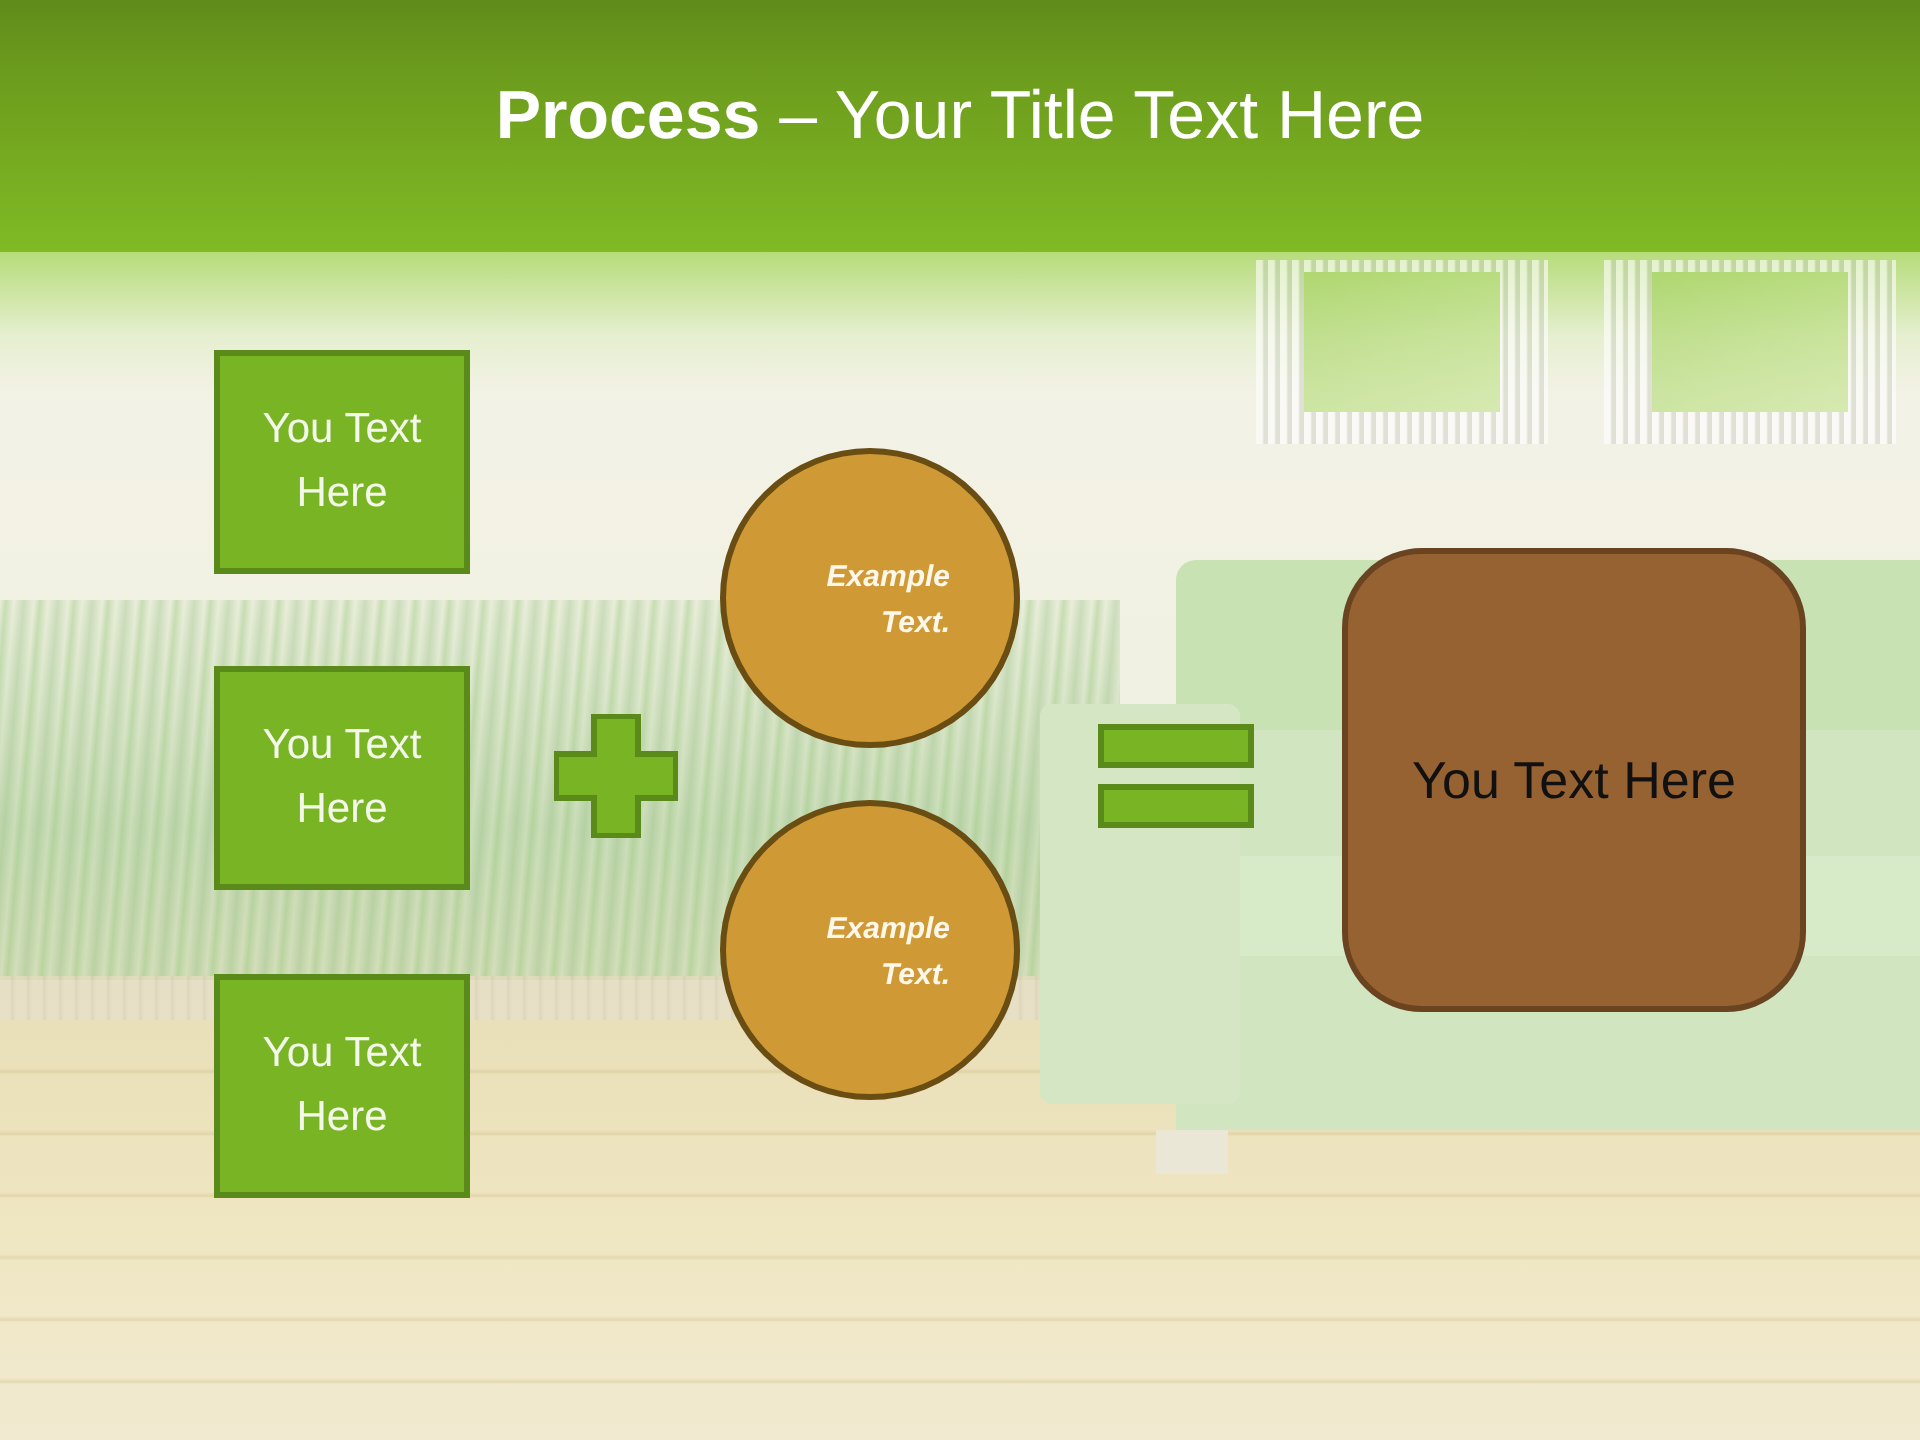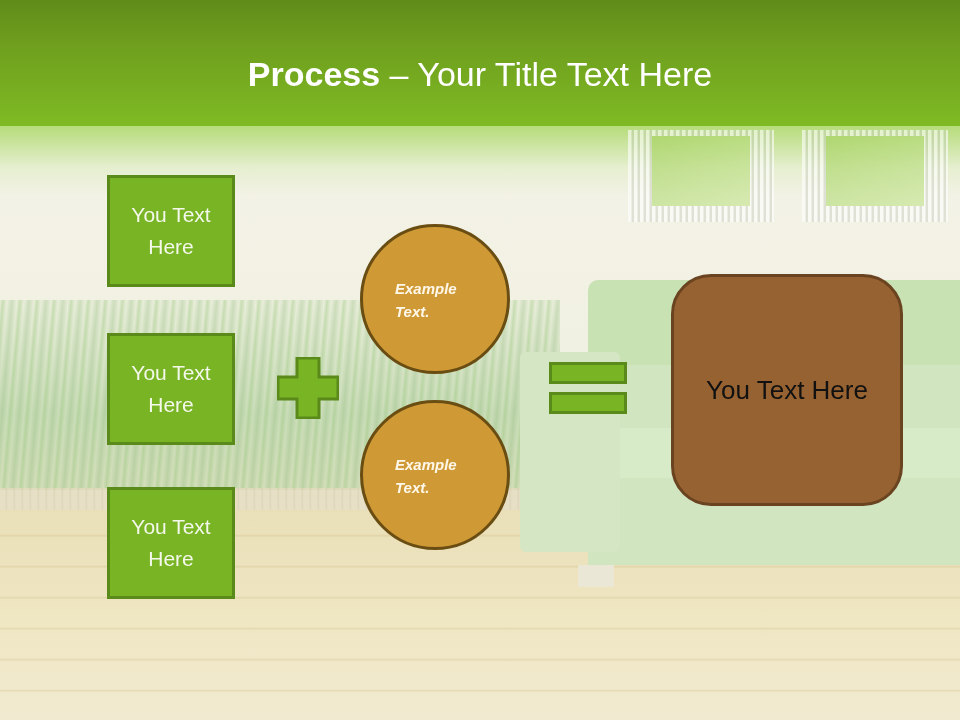--- a/index.html
+++ b/index.html
@@ -61,39 +61,39 @@
     position: absolute; top: 130px; width: 146px; height: 92px;
     background:
       repeating-linear-gradient(90deg, rgba(255,255,255,0.8) 0px, rgba(255,255,255,0.8) 3px, rgba(200,205,195,0.6) 4px, rgba(200,205,195,0.6) 6px);
     opacity: 0.75;
   }
   .bg-frame .inner {
     position: absolute; left: 24px; top: 6px; right: 24px; bottom: 16px;
     background: linear-gradient(160deg, #a9d466 0%, #bfe08a 60%, #cde7a0 100%);
   }
   .title {
-    position: absolute; left: 0; top: 52px; width: 960px; text-align: center;
+    position: absolute; left: 0; top: 36px; width: 960px; text-align: center;
     color: #ffffff; font-size: 34px; line-height: 44px;
   }
   .title b { font-weight: bold; }
   .title span.rest { font-weight: normal; }
   .green-box {
     position: absolute; left: 107px; width: 128px; height: 112px;
     background: #78b424; border: 3px solid #5a8a1a; box-sizing: border-box;
     color: #f4f8ea; font-size: 21px; line-height: 32px; text-align: center;
     display: flex; align-items: center; justify-content: center;
   }
   .plus {
     position: absolute; left: 277px; top: 357px; width: 62px; height: 62px;
   }
   .circle {
     position: absolute; left: 360px; width: 150px; height: 150px; border-radius: 50%;
     background: #cf9a35; border: 3px solid #6a4d12; box-sizing: border-box;
     color: #fff8ea; font-style: italic; font-weight: bold; font-size: 15px; line-height: 23px;
-    text-align: left; display: flex; align-items: flex-start; justify-content: center;
+    text-align: right; display: flex; align-items: flex-start; justify-content: center;
     padding-top: 50px;
   }
   .equals-bar {
     position: absolute; left: 549px; width: 78px; height: 22px;
     background: #78b424; border: 3px solid #5a8a1a; box-sizing: border-box;
   }
   .result-box {
     position: absolute; left: 671px; top: 274px; width: 232px; height: 232px;
     background: #976231; border: 3px solid #6a4320; border-radius: 40px; box-sizing: border-box;
     color: #111111; font-size: 26px; text-align: center;

